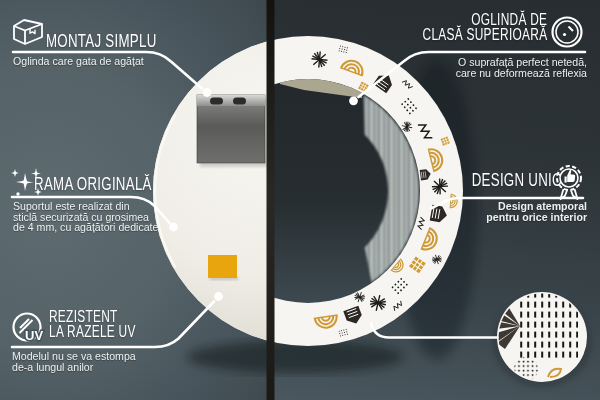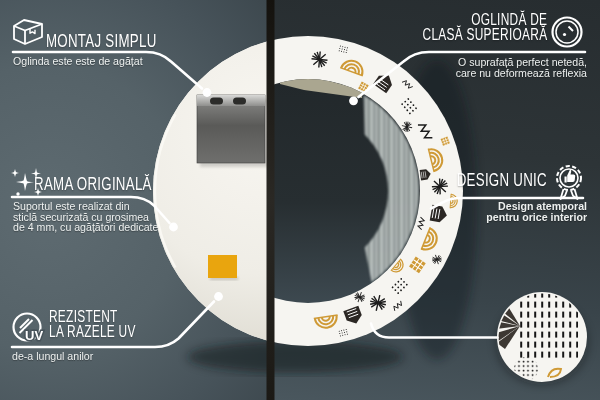--- a/index.html
+++ b/index.html
@@ -238,21 +238,21 @@
       <path d="M3,9 L13,3 L31,7 L31,20 L14,27 L3,22 Z"></path>
       <path d="M3,9 L14,13.5 L31,7"></path>
       <path d="M14,13.5 L14,27"></path>
       <path d="M19,11.6 L19,16.2 L21.5,14.9 L24,16.6 L24,12.8" stroke-width="1.4"></path>
     </svg>
   </span>
   <div class="c-title t-left fs19" style="left:46px;top:33px;">
     <span class="ln">MONTAJ SIMPLU</span>
   </div>
   <div class="c-sub" style="left:13px;top:56px;">
-    <div>Oglinda este este de agățat</div>
+    <div>Oglinda care gata de agățat</div>
   </div>
 
   <span class="icon" style="left:549px;top:14px;">
     <svg width="36" height="36" viewBox="0 0 36 36" fill="none" stroke="#fff">
       <circle cx="18" cy="18" r="14.5" stroke-width="2.2"></circle>
       <circle cx="18" cy="18" r="11" stroke-width="1.5"></circle>
       <line x1="19.5" y1="12.5" x2="24" y2="17" stroke-width="2"></line>
       <circle cx="15.5" cy="20.5" r="1.6" fill="#fff" stroke="none"></circle>
     </svg>
   </span>
@@ -285,36 +285,37 @@
 
   <span class="icon" style="left:551px;top:163px;">
     <svg width="36" height="40" viewBox="0 0 36 40" fill="none" stroke="#fff">
       <circle cx="18" cy="15" r="12" stroke-width="2" stroke-dasharray="4.2 2.4"></circle>
       <circle cx="18" cy="15" r="9" stroke-width="1.6"></circle>
       <path d="M13.5,13.5 v6 h2.2 v-6 Z M16.2,19 h5.6 q1.8,0 1.9,-1.7 l0.5,-4.2 q0.1,-1.5 -1.6,-1.5 h-3.1 l0.7,-3 q0.3,-1.7 -1.2,-2 l-2.2,4.6 -0.6,1.2" fill="#fff" stroke="none"></path>
       <path d="M12.5,26 L9.5,36 L14,32.8 L16,27.5" stroke-width="1.8" stroke-linejoin="round"></path>
       <path d="M23.5,26 L26.5,36 L22,32.8 L20,27.5" stroke-width="1.8" stroke-linejoin="round"></path>
     </svg>
   </span>
-  <div class="c-title t-right fs19" style="right:53px;top:172px;">
+  <div class="c-title t-right fs19" style="right:38px;top:172px;">
     <span class="ln">DESIGN UNIC</span>
   </div>
   <div class="c-sub s-right" style="right:13px;top:201px;font-weight:bold;">
     <div>Design atemporal</div>
     <div>pentru orice interior</div>
   </div>
 
   <span class="icon" style="left:11px;top:311px;">
     <svg width="36" height="36" viewBox="0 0 36 36" fill="none" stroke="#fff">
       <circle cx="16" cy="16" r="13.5" stroke-width="2.2"></circle>
       <line x1="9" y1="17" x2="18" y2="8" stroke-width="2"></line>
       <line x1="8.5" y1="22" x2="21.5" y2="9" stroke-width="2"></line>
       <text x="14" y="29" font-family="Liberation Sans, sans-serif" font-size="13" font-weight="bold" fill="#fff" stroke="#47535a" stroke-width="3" paint-order="stroke">UV</text>
     </svg>
   </span>
   <div class="c-title t-left fs17" style="left:49px;top:310px;">
     <span class="ln">REZISTENT</span>
     <span class="ln">LA RAZELE UV</span>
   </div>
   <div class="c-sub" style="left:12px;top:351px;">
+    <div>Modelul nu se va estompa</div>
     <div>de-a lungul anilor</div>
   </div>
 </div>
 
 </body></html>

